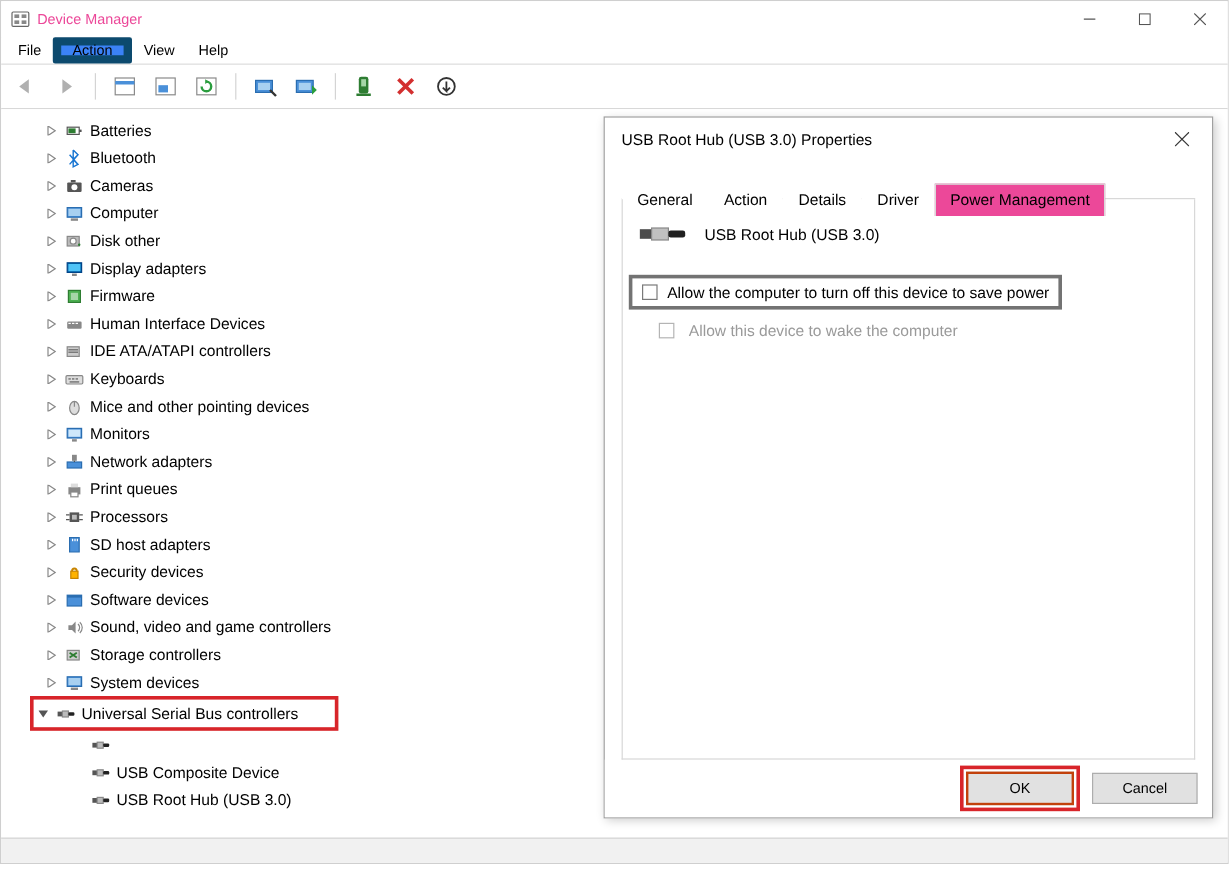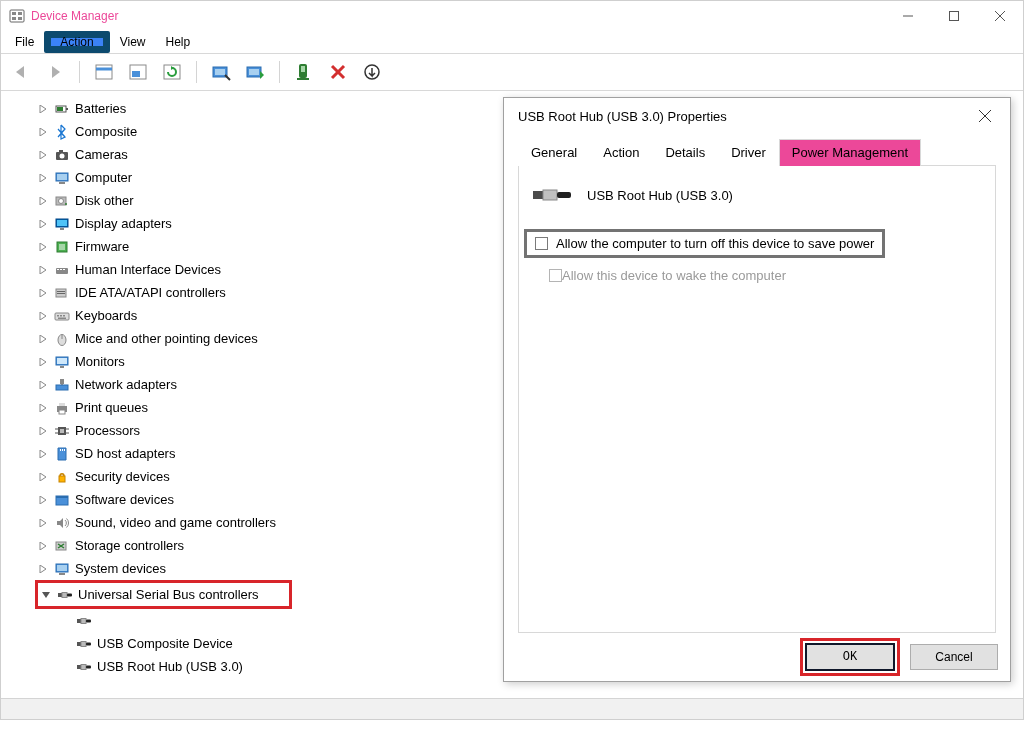--- a/index.html
+++ b/index.html
@@ -174,21 +174,21 @@
     display: flex;
     border-bottom: 1px solid #d8d8d8;
     position: relative;
   }
   .tab {
     padding: 5px 12px 6px 12px;
     font-size: 13px;
     border: 1px solid transparent;
     border-bottom: none;
     position: relative;
-    top: 1px;
+    top: 15px;
     background: #fff;
   }
   .tab.active {
     border-color: #d8d8d8;
     background: #ec4899;
   }
   .tab-content {
     flex: 1;
     border: 1px solid #d8d8d8;
     border-top: none;
@@ -222,44 +222,43 @@
     background: #fff;
     box-sizing: border-box;
   }
   .cb.disabled { border-color: #b4b4b4; }
   .hl-opt {
     border: 3px solid #737373;
     padding: 2px 6px;
     margin: -5px -9px 6px -9px;
     display: inline-flex;
   }
-  .opt2 { margin-top: 4px; padding-left: 16px; display:flex; align-items:center; gap:0; font-size:13px;text-align:center;}
+  .opt2 { margin-top: 4px; padding-left: 16px; display:flex; align-items:center; gap:12px; font-size:13px;text-align:center;}
   .dlg-footer {
     height: 48px;
     display: flex;
     align-items: center;
     justify-content: flex-end;
     gap: 10px;
     padding: 0 12px;
     background: #fff;
   }
   .btn {
     min-width: 86px;
     height: 24px;
     border: 1px solid #adadad;
     background: #e1e1e1;
     font-size: 12px;
     display:flex;
     align-items:center;
     justify-content:center;
   }
   .btn.primary {
-    border: 2px solid #0f172a;
+    border: 2px solid #c2410c;
     background: #e1e1e1;
-    font-family: Liberation Mono, monospace;
   }
   .ok-wrap {
     border: 3px solid #d8252a;
     padding: 2px;
   }
 </style>
 </head>
 <body>
 
 <div class="window">
@@ -389,21 +388,21 @@
           <span class="exp">
             <svg width="8" height="8">
               <path d="M1 0 L7 4 L1 8 Z" fill="none" stroke="#888"></path>
             </svg>
           </span>
           <span class="icon">
             <svg width="16" height="16" viewBox="0 0 16 16">
               <path d="M7 1 L11 5 L7 9 L11 13 L7 15 L7 1 M4 5 L11 13 M4 13 L11 5" stroke="#1976d2" fill="none" stroke-width="1.2"></path>
             </svg>
           </span>
-          <span>Composite</span>
+          <span>Bluetooth</span>
         </div>
         <div class="node" style="padding-left: 34px;">
           <span class="exp">
             <svg width="8" height="8">
               <path d="M1 0 L7 4 L1 8 Z" fill="none" stroke="#888"></path>
             </svg>
           </span>
           <span class="icon">
             <svg width="16" height="16" viewBox="0 0 16 16">
               <rect x="2" y="5" width="12" height="8" rx="1" fill="#555"></rect>
@@ -677,21 +676,21 @@
           </span>
           <span class="icon">
             <svg width="16" height="16" viewBox="0 0 16 16">
               <rect x="2" y="3" width="12" height="8" fill="#4a90d9" stroke="#2a6db0"></rect>
               <rect x="3" y="4" width="10" height="6" fill="#a8d0f0"></rect>
               <rect x="5" y="12" width="6" height="2" fill="#888"></rect>
             </svg>
           </span>
           <span>System devices</span>
         </div>
-        <div><div class="hl-red" style="display: inline-block; margin-left: 34px;"><div class="node" style="padding-left: 0px; display: inline-flex; padding-right: 30px;">
+        <div><div class="hl-red" style="display: inline-block; margin-left: 24px;"><div class="node" style="padding-left: 0px; display: inline-flex; padding-right: 30px;">
               <span class="exp">
                 <svg width="8" height="8">
                   <path d="M0 1 L8 1 L4 7 Z" fill="#555"></path>
                 </svg>
               </span>
               <span class="icon">
                 <svg width="16" height="16" viewBox="0 0 16 16">
                   <rect x="1" y="6" width="4" height="4" fill="#555"></rect>
                   <rect x="5" y="5.5" width="5" height="5" fill="#bbb" stroke="#888"></rect>
                   <rect x="10" y="6.5" width="5" height="3" fill="#222" rx="1"></rect>

